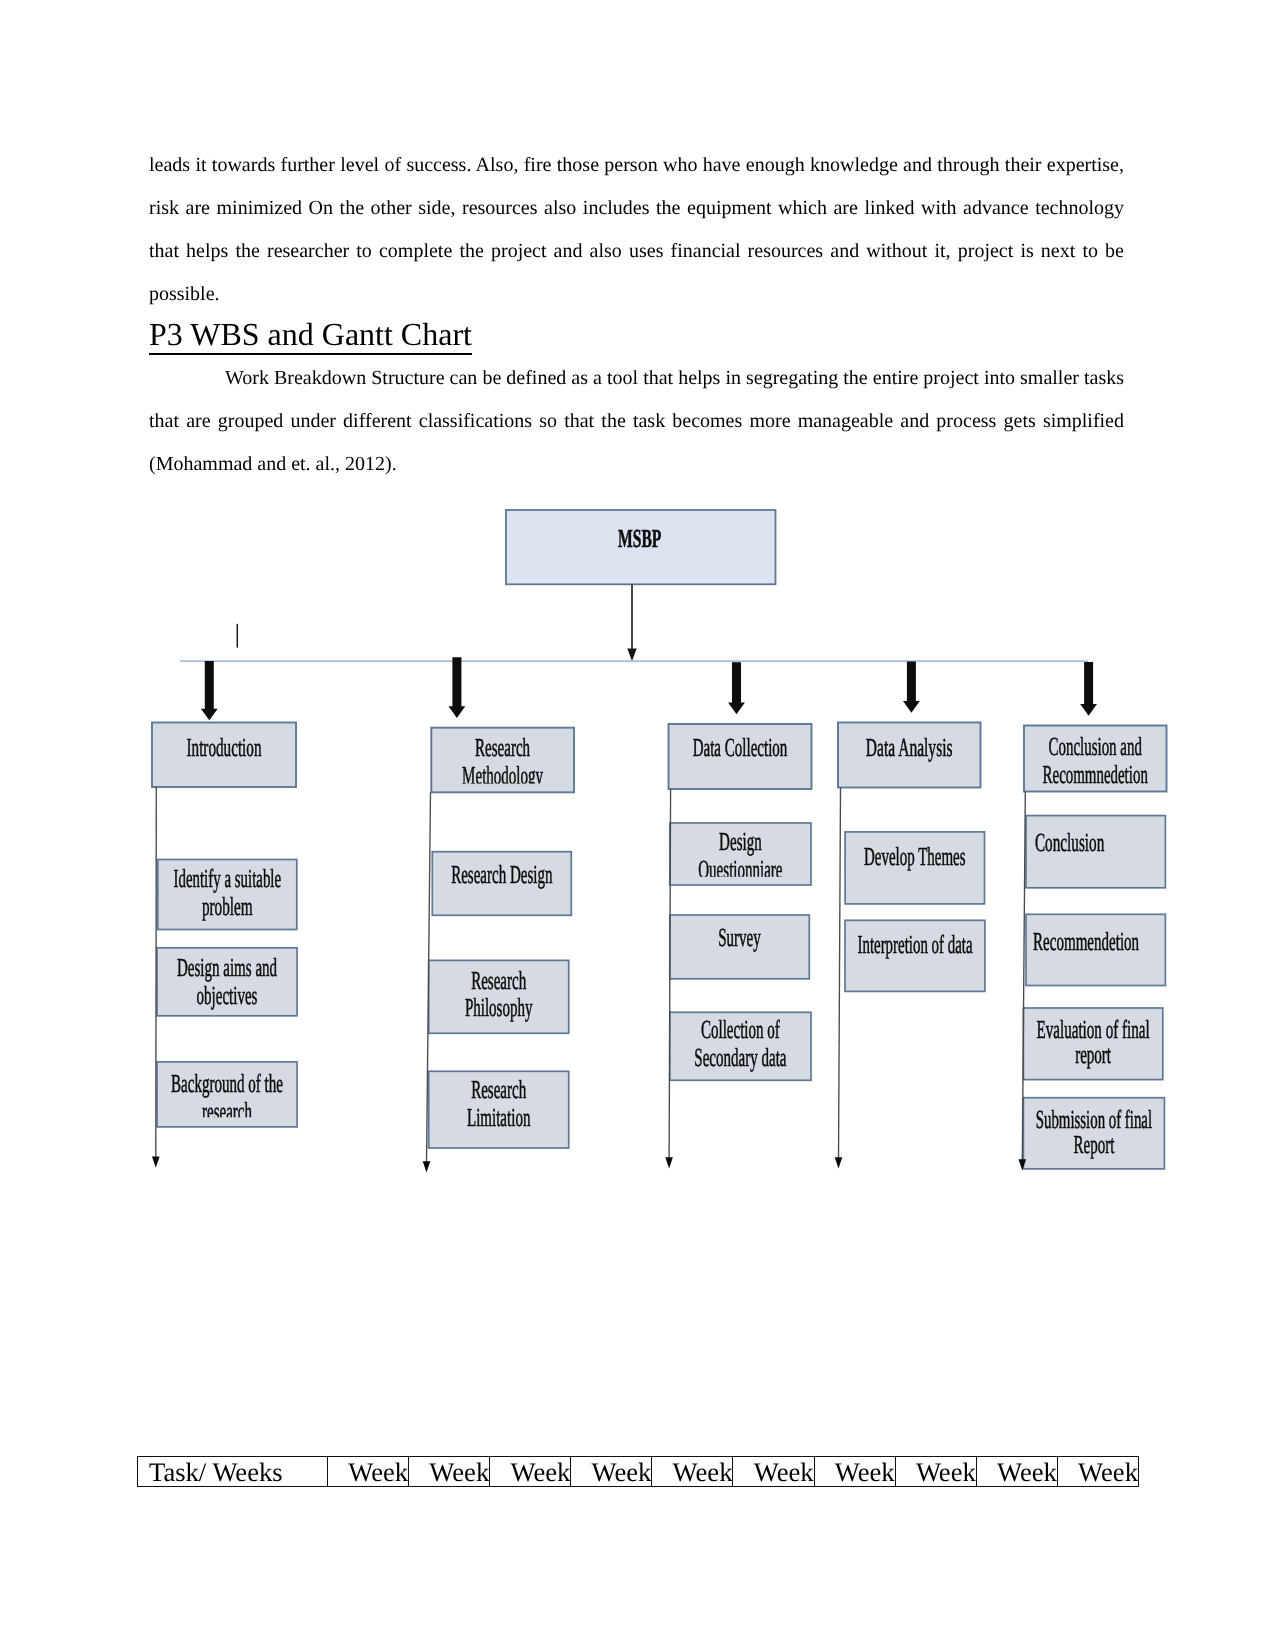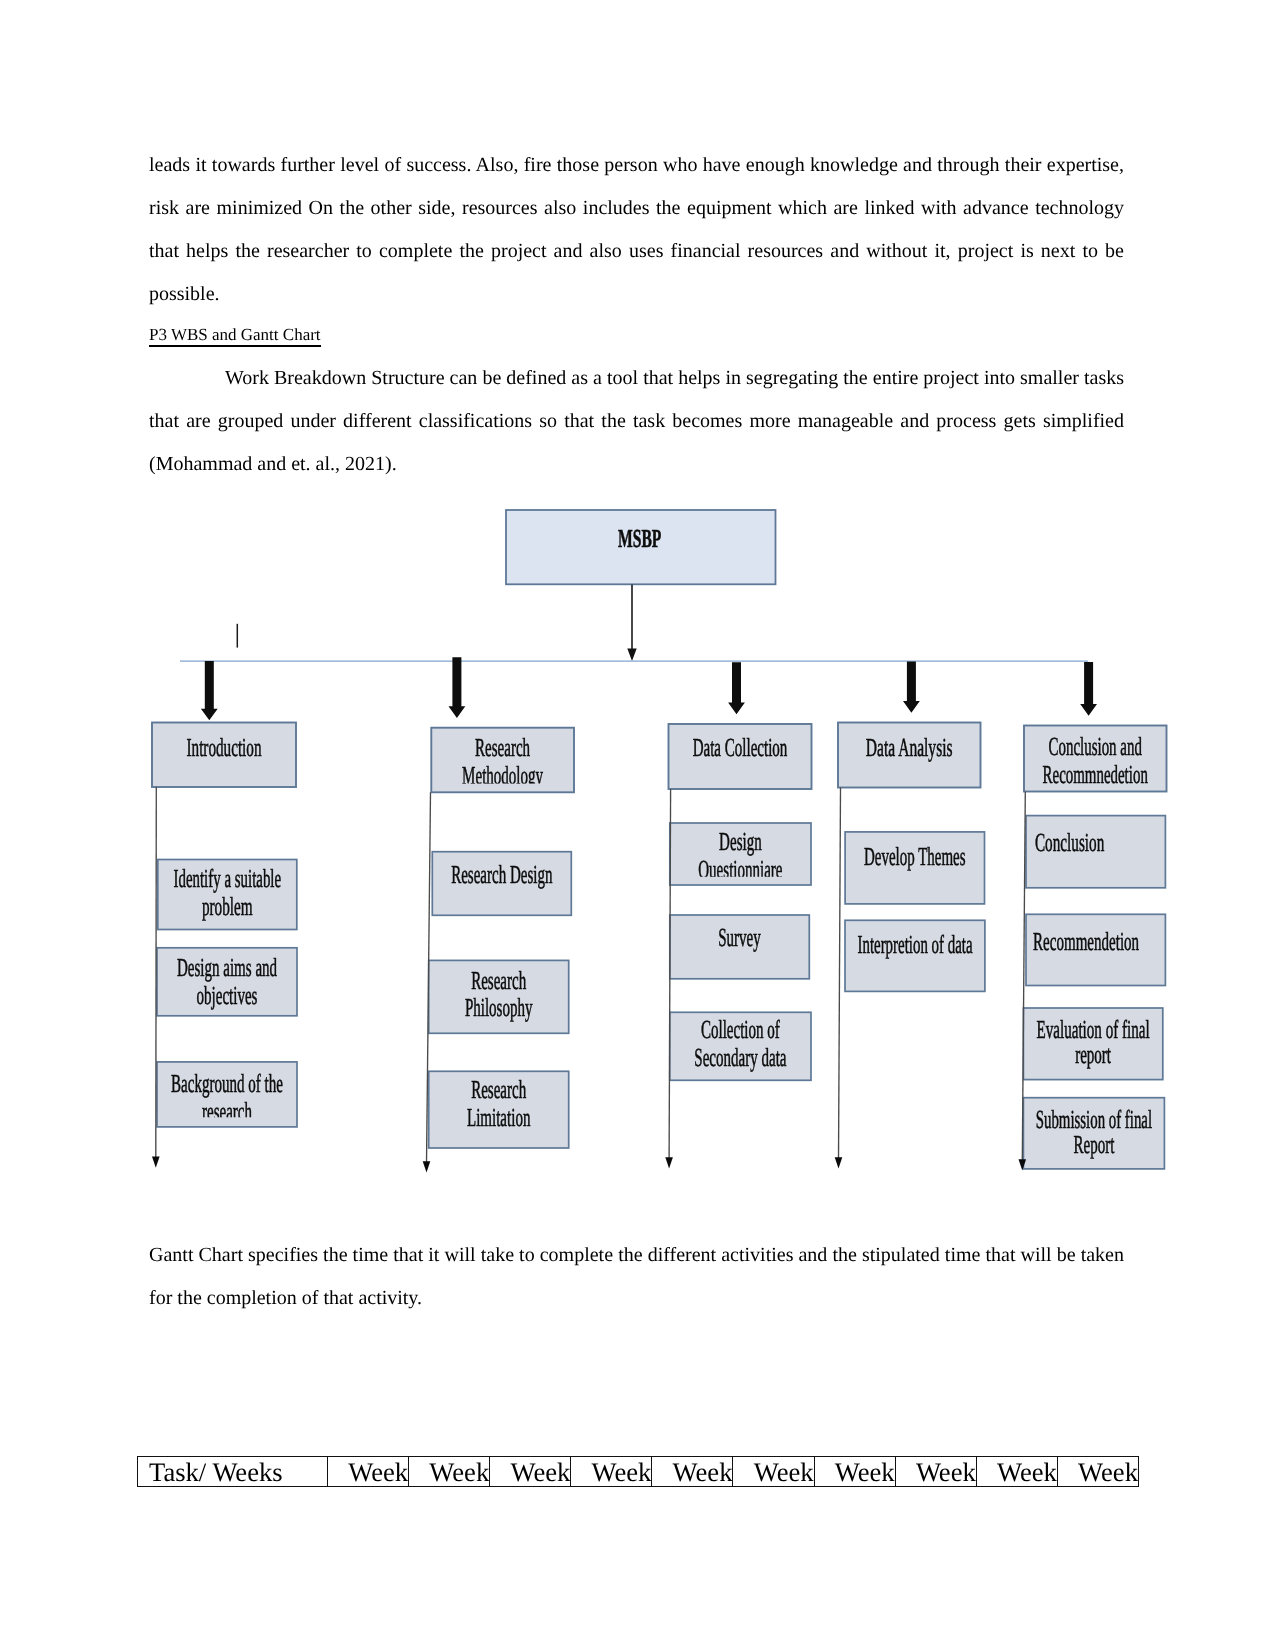--- a/index.html
+++ b/index.html
@@ -6,21 +6,21 @@
   html,body{margin:0;padding:0;background:#fff;}
   body{width:1275px;height:1651px;
        font-family:"Liberation Serif",serif;color:#000;
        -webkit-font-smoothing:antialiased;
        text-rendering:geometricPrecision;}
   .page{position:relative;width:1275px;height:1651px;overflow:hidden;background:#fff;}
   .body-text{position:absolute;left:149px;width:975px;margin:0;
        font-size:20px;line-height:43px;text-align:justify;
        text-justify:inter-word;}
   .indent{text-indent:76px;}
-  .heading{position:absolute;left:149px;font-size:17px;line-height:43px;
+  .heading{position:absolute;left:149px;font-size:32px;line-height:43px;
        white-space:nowrap;}
   .heading span{border-bottom:2.4px solid #000;padding-bottom:1.4px;}
   svg.wbs{position:absolute;left:0;top:0;}
   table.gantt{position:absolute;left:137px;top:1456px;width:1001px;
        border-collapse:collapse;table-layout:fixed;box-sizing:border-box;border-radius:15px;}
   table.gantt td{border:1.4px solid #111;font-size:26.6px;padding:0;
        text-align:right;vertical-align:top;height:28.7px;line-height:28.7px;
        box-sizing:border-box;overflow:hidden;}
   table.gantt td > span{display:block;height:28.7px;line-height:30.5px;}
   table.gantt td.weekcol{width:81.1px;}
@@ -29,21 +29,21 @@
 </style>
 </head>
 <body>
 
 <div class="page">
 
   <p class="body-text" style="top:143.6px;">leads it towards further level of success. Also, fire those person who have enough knowledge and through their expertise, risk are minimized On the other side, resources also includes the equipment which are linked with advance technology that helps the researcher to complete the project and also uses financial resources and without it, project is next to be possible.</p>
 
   <div class="heading" style="top:313px;"><span>P3 WBS and Gantt Chart</span></div>
 
-  <p class="body-text indent" style="top:357px;">Work Breakdown Structure can be defined as a tool that helps in segregating the entire project into smaller tasks that are grouped under different classifications so that the task becomes more manageable and process gets simplified (Mohammad and et. al., 2021).</p>
+  <p class="body-text indent" style="top:357px;">Work Breakdown Structure can be defined as a tool that helps in segregating the entire project into smaller tasks that are grouped under different classifications so that the task becomes more manageable and process gets simplified (Mohammad and et. al., 2012).</p>
 
 <svg class="wbs" width="1275" height="1651" viewBox="0 0 1275 1651">
 <defs>
         <filter id="sb" x="-5%" y="-5%" width="110%" height="110%" color-interpolation-filters="sRGB">
           <feGaussianBlur stdDeviation="0.55"></feGaussianBlur>
         </filter>
 <clipPath id="c1_0">
           <rect x="152" y="722.5" width="144" height="64.5"></rect>
         </clipPath>
 <clipPath id="c1_1">
@@ -232,21 +232,20 @@
 <path d="M426.5 1172.5 L422.7 1161.3 L430.3 1161.3 Z" fill="#0a0a0a"></path>
 <path d="M670.6 789.0 L669.1 1159.0" stroke="#4a4a4a" stroke-width="1.35" fill="none"></path>
 <path d="M669.1 1168.5 L665.3 1157.3 L672.9 1157.3 Z" fill="#0a0a0a"></path>
 <path d="M840.5 787.5 L838.5 1159.0" stroke="#4a4a4a" stroke-width="1.35" fill="none"></path>
 <path d="M838.5 1168.5 L834.7 1157.3 L842.3 1157.3 Z" fill="#0a0a0a"></path>
 <path d="M1025.3 791.5 L1022.3 1161.0" stroke="#4a4a4a" stroke-width="1.35" fill="none"></path>
 <path d="M1022.3 1170.5 L1018.5 1159.3 L1026.1 1159.3 Z" fill="#0a0a0a"></path>
 </g>
 </svg>
 
-  <p class="body-text" style="top:1234px;">Gantt Chart specifies the time that it will take to complete the different activities and the stipulated time that will be taken for the completion of that activity.</p>
 
   <table class="gantt">
     <tbody>
     <tr>
           <td class="taskcol">
             <span>Task/ Weeks</span>
           </td>
           <td class="weekcol">
             <span>Week</span>
           </td>

